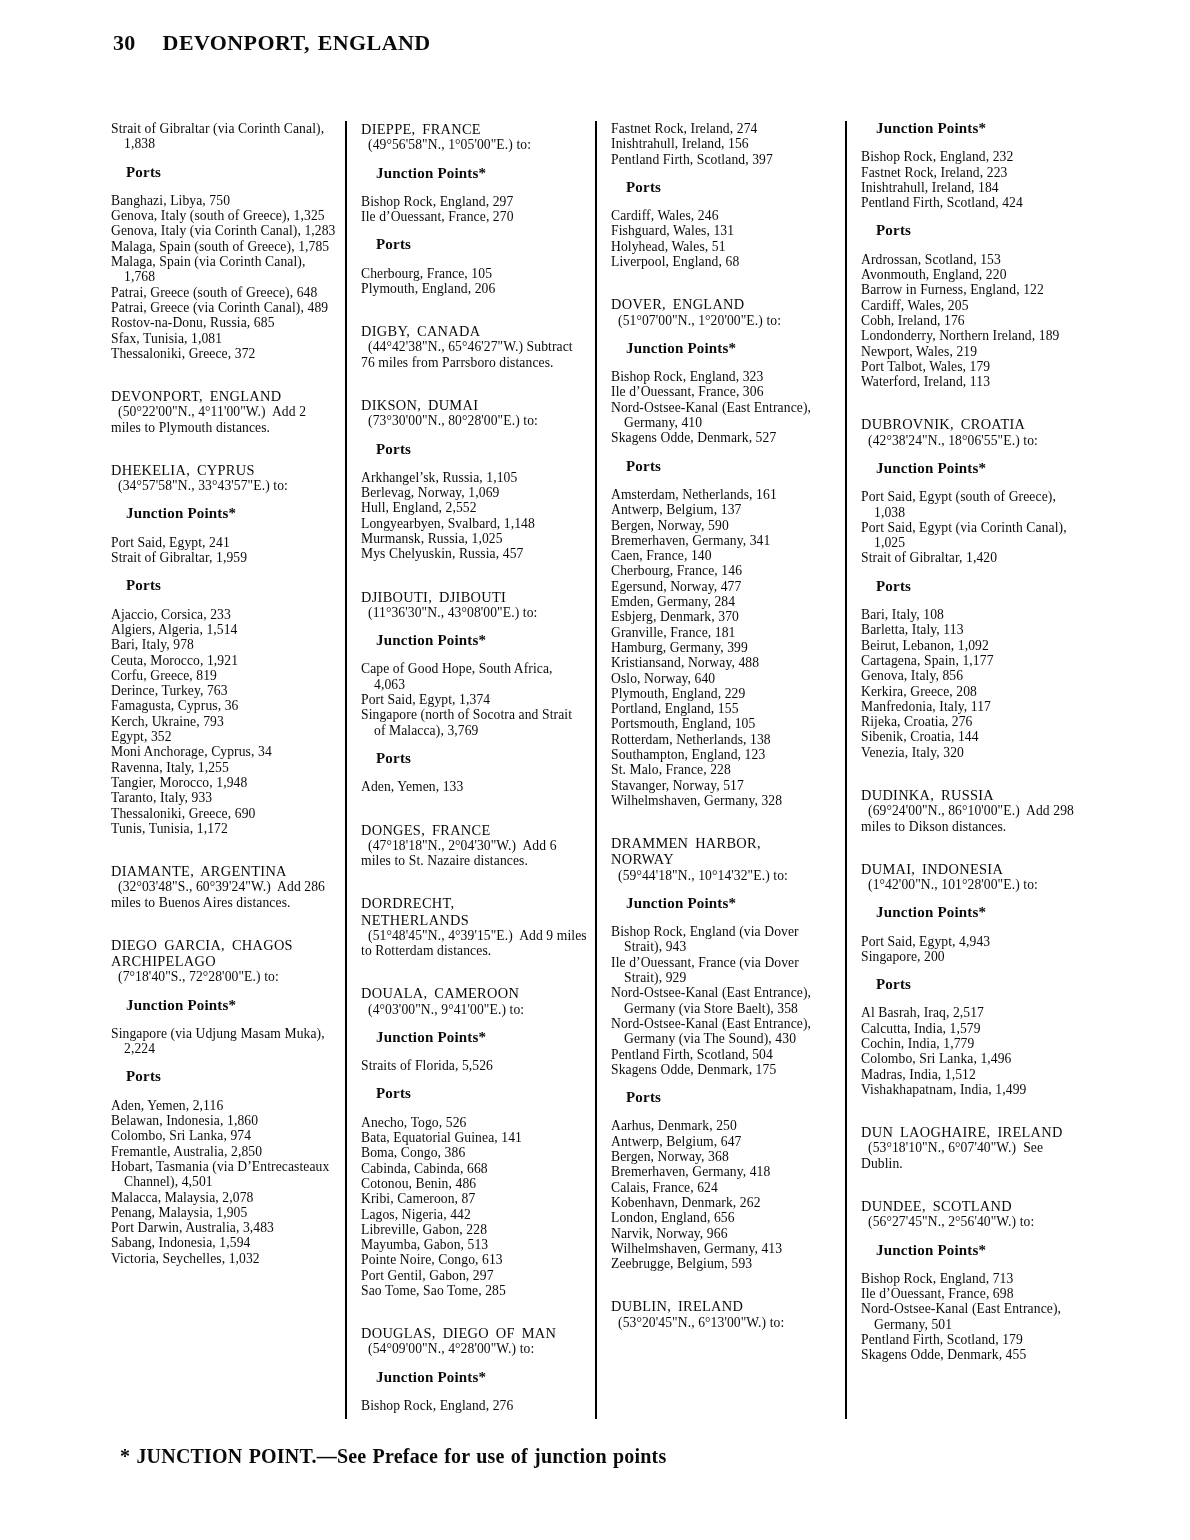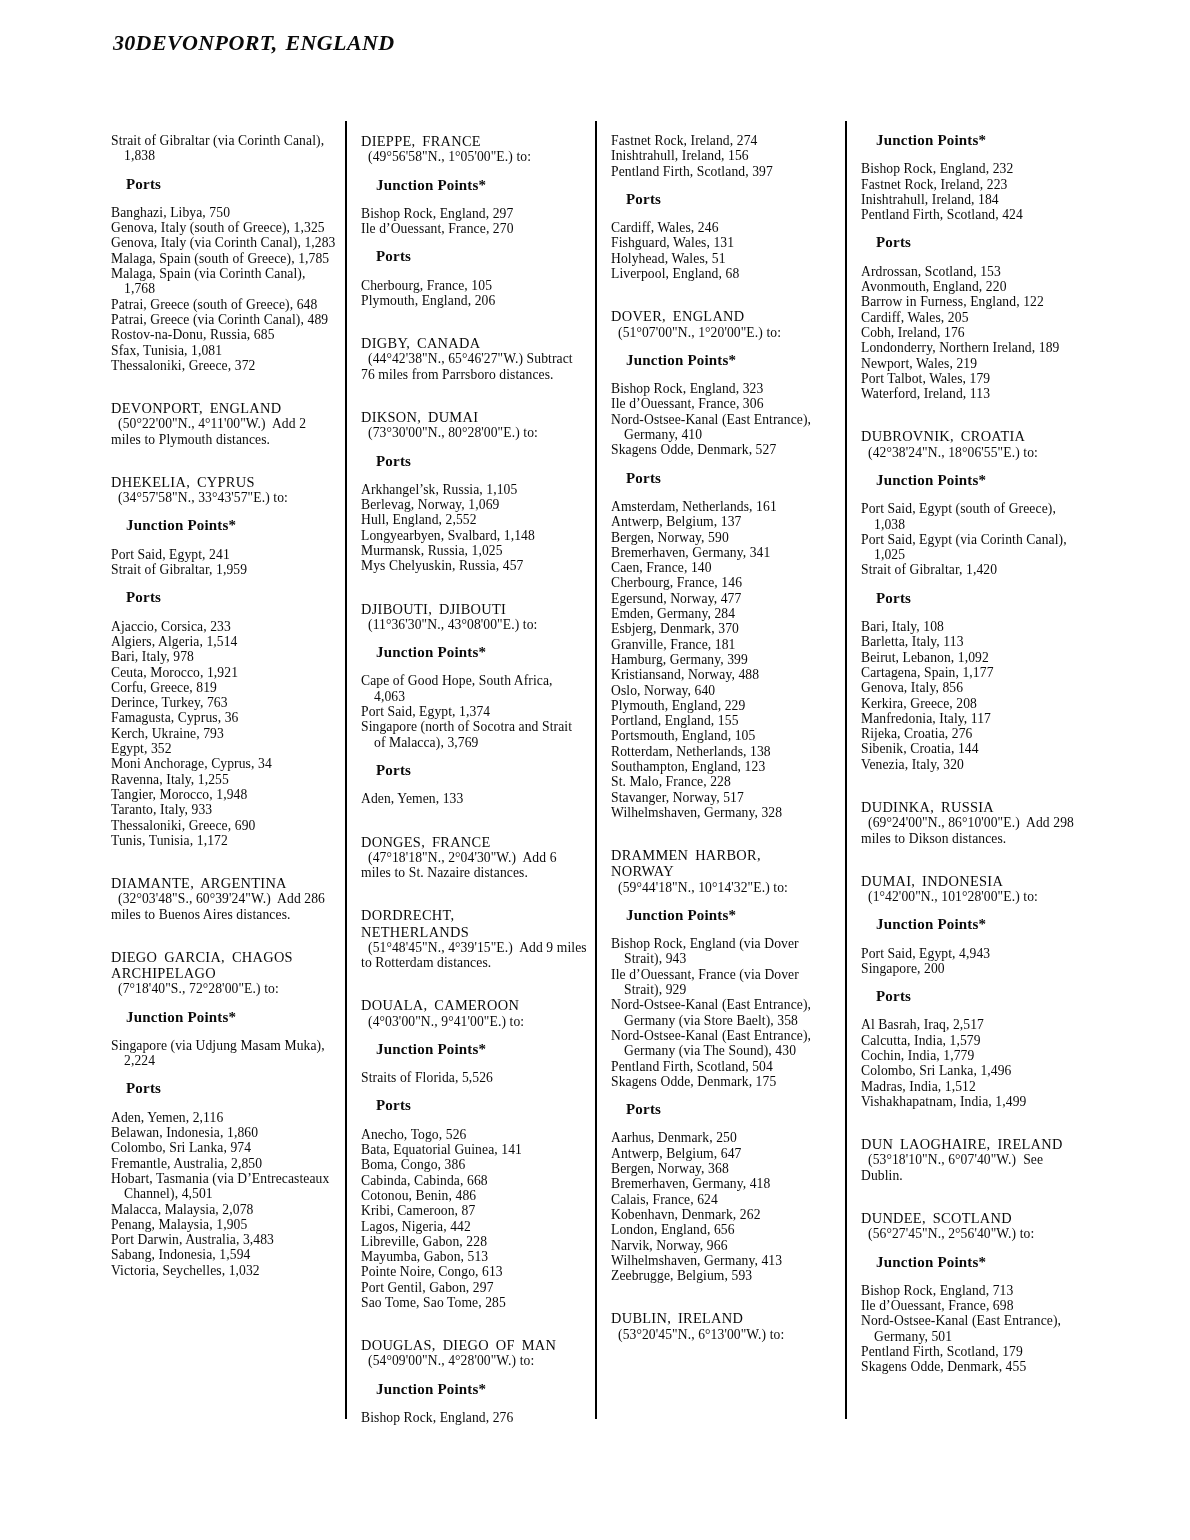--- a/index.html
+++ b/index.html
@@ -1,22 +1,22 @@
 <!DOCTYPE html>
 <html><head>
 <meta charset="utf-8">
 <style>
   html,body{margin:0;padding:0;background:#ffffff;}
   body{width:1190px;height:1540px;font-family:"Liberation Serif", serif;color:#0a0a0a;}
   .page{position:relative;width:1190px;height:1540px;overflow:hidden;background:#ffffff;}
-  .hdr{position:absolute;top:30px;left:113px;display:flex;align-items:flex-end;font-style:italic;}
+  .hdr{position:absolute;top:30px;left:113px;display:flex;gap:27px;align-items:flex-end;}
   .hdr .pageno{font-weight:bold;font-size:22px;letter-spacing:.3px;}
   .hdr .title{font-weight:bold;font-size:22px;margin:0;letter-spacing:.4px;word-spacing:2px;}
   .columns{position:absolute;top:121px;left:111px;display:flex;}
-  .col{width:226px;font-size:13.6px;line-height:15.3px;letter-spacing:.1px;margin-top:12px;}
+  .col{width:226px;font-size:13.6px;line-height:15.3px;letter-spacing:.1px;}
   .vrule{width:2px;background:#000;height:1298px;margin-left:8px;margin-right:14px;flex-shrink:0;}
   .item{padding-left:13px;text-indent:-13px;}
   .note{text-indent:7px;white-space:pre-wrap;}
   .entry-head{font-weight:normal;font-size:14.4px;line-height:16.2px;margin-top:27px;
               letter-spacing:.3px;word-spacing:3px;white-space:pre-line;}
   .subhead{font-weight:bold;font-size:15px;margin:13px 0 13px 15px;letter-spacing:.2px;}
   .col > :first-child{margin-top:0;}
   .footnote{position:absolute;left:120px;top:1445px;font-weight:bold;font-size:20px;
             letter-spacing:.2px;word-spacing:1px;}
 </style>
@@ -258,13 +258,14 @@
         <div class="note">(56°27'45"N., 2°56'40"W.) to:</div>
         <div class="subhead">Junction Points*</div>
         <div class="item">Bishop Rock, England, 713</div>
         <div class="item">Ile d’Ouessant, France, 698</div>
         <div class="item">Nord-Ostsee-Kanal (East Entrance), Germany, 501</div>
         <div class="item">Pentland Firth, Scotland, 179</div>
         <div class="item">Skagens Odde, Denmark, 455</div>
       </div>
     </div>
 
+  <div class="footnote">* JUNCTION POINT.—See Preface for use of junction points</div>
 </div>
 
 </body></html>

